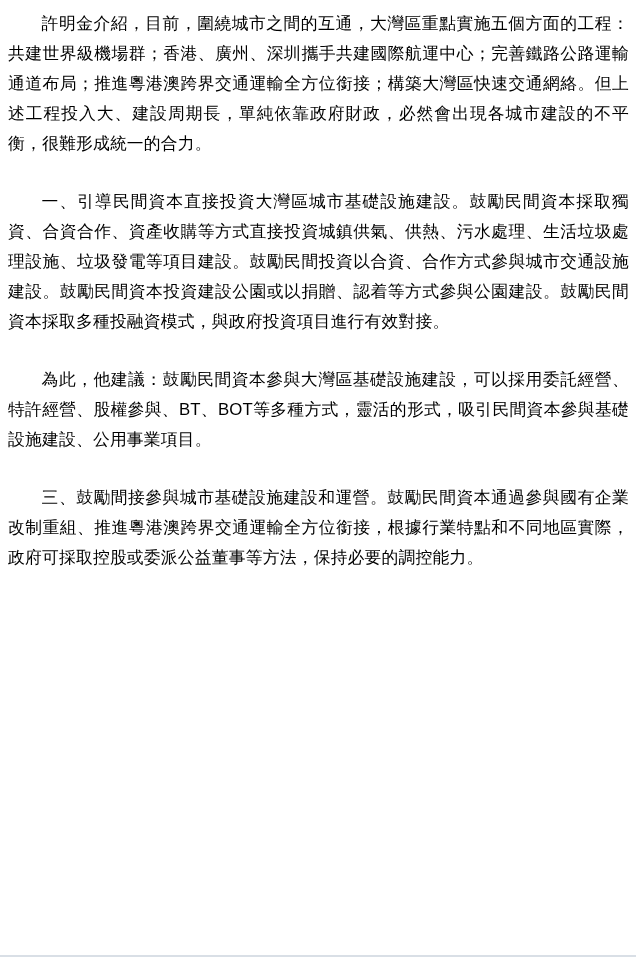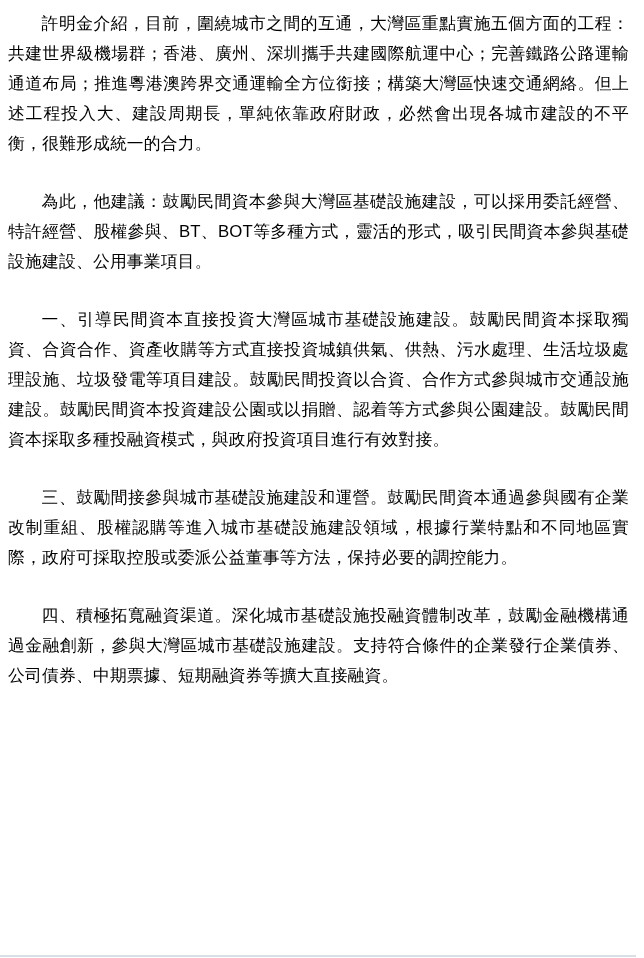--- a/index.html
+++ b/index.html
@@ -38,19 +38,18 @@
     height: 2px;
     background: #d9dfe6;
   }
 </style>
 </head>
 <body>
 
 <div class="page">
   <div class="article">
     <p>許明金介紹，目前，圍繞城市之間的互通，大灣區重點實施五個方面的工程：共建世界級機場群；香港、廣州、深圳攜手共建國際航運中心；完善鐵路公路運輸通道布局；推進粵港澳跨界交通運輸全方位銜接；構築大灣區快速交通網絡。但上述工程投入大、建設周期長，單純依靠政府財政，必然會出現各城市建設的不平衡，很難形成統一的合力。</p>
+    <p>一、引導民間資本直接投資大灣區城市基礎設施建設。鼓勵民間資本採取獨資、合資合作、資產收購等方式直接投資城鎮供氣、供熱、污水處理、生活垃圾處理設施、垃圾發電等項目建設。鼓勵民間投資以合資、合作方式參與城市交通設施建設。鼓勵民間資本投資建設公園或以捐贈、認着等方式參與公園建設。鼓勵民間資本採取多種投融資模式，與政府投資項目進行有效對接。</p>
     <p>為此，他建議：鼓勵民間資本參與大灣區基礎設施建設，可以採用委託經營、特許經營、股權參與、BT、BOT等多種方式，靈活的形式，吸引民間資本參與基礎設施建設、公用事業項目。</p>
-    <p>一、引導民間資本直接投資大灣區城市基礎設施建設。鼓勵民間資本採取獨資、合資合作、資產收購等方式直接投資城鎮供氣、供熱、污水處理、生活垃圾處理設施、垃圾發電等項目建設。鼓勵民間投資以合資、合作方式參與城市交通設施建設。鼓勵民間資本投資建設公園或以捐贈、認着等方式參與公園建設。鼓勵民間資本採取多種投融資模式，與政府投資項目進行有效對接。</p>
-    <p>三、鼓勵間接參與城市基礎設施建設和運營。鼓勵民間資本通過參與國有企業改制重組、股權認購等進入城市基礎設施建設領域，根據行業特點和不同地區實際，政府可採取控股或委派公益董事等方法，保持必要的調控能力。</p>
-    <p>四、積極拓寬融資渠道。深化城市基礎設施投融資體制改革，鼓勵金融機構通過金融創新，參與大灣區城市基礎設施建設。支持符合條件的企業發行企業債券、公司債券、中期票據、短期融資券等擴大直接融資。</p>
+    <p>三、鼓勵間接參與城市基礎設施建設和運營。鼓勵民間資本通過參與國有企業改制重組、推進粵港澳跨界交通運輸全方位銜接，根據行業特點和不同地區實際，政府可採取控股或委派公益董事等方法，保持必要的調控能力。</p>
   </div>
   <div class="bottom-divider"></div>
 </div>
 
 </body></html>

